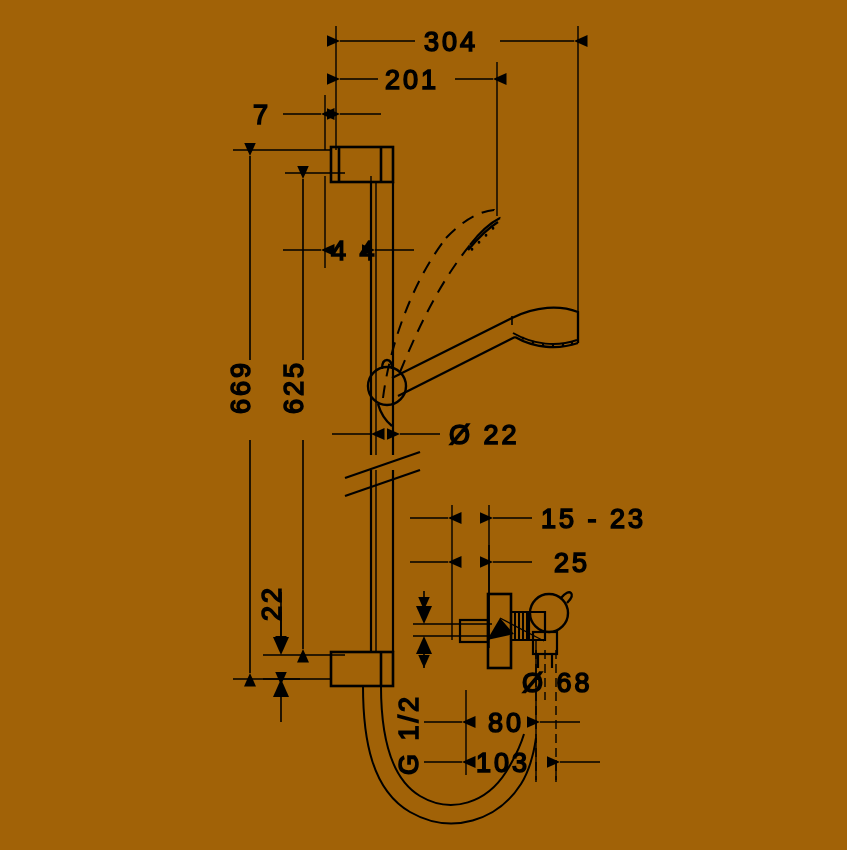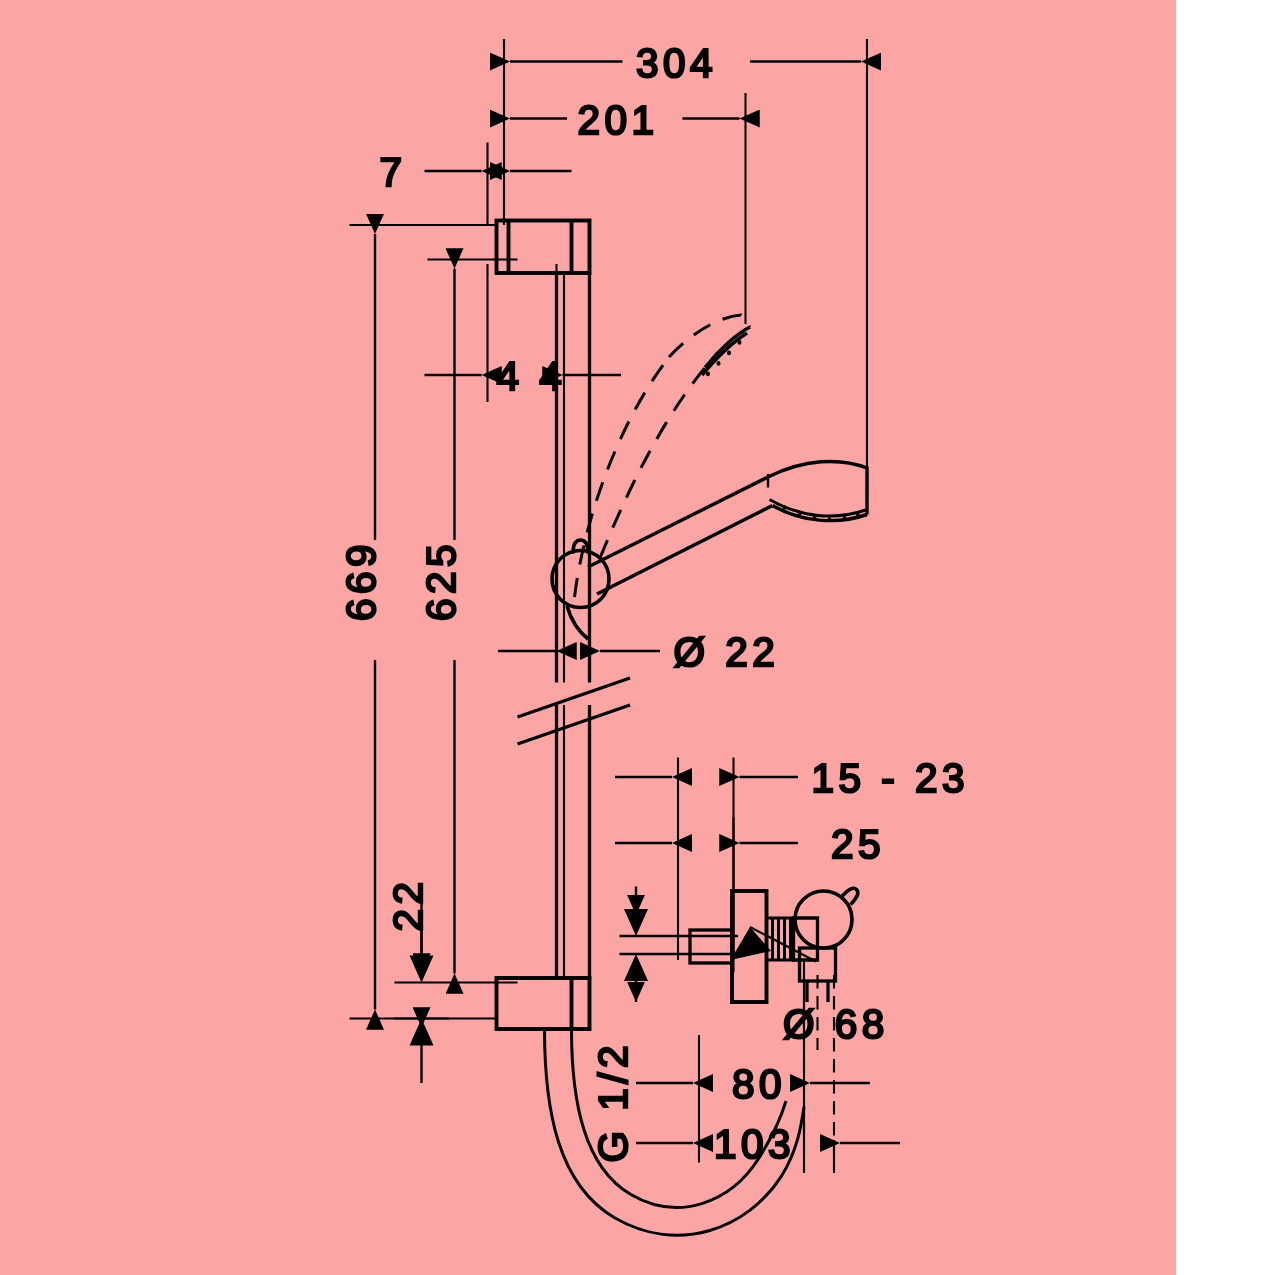--- a/index.html
+++ b/index.html
@@ -6,23 +6,23 @@
   html, body {
     margin: 0;
     padding: 0;
     background: #ffffff;
   }
   body {
     font-family: "Liberation Sans", sans-serif;
   }
   #drawing-root {
     position: relative;
-    width: 784px;
+    width: 847px;
     height: 850px;
-    background: #fca5a5;
+    background: #a16207;
     overflow: hidden;
   }
   #drawing-svg {
     display: block;
     width: 850px;
     height: 850px;
   }
   .dim-text {
     font-family: "Liberation Sans", sans-serif;
     font-size: 27px;

